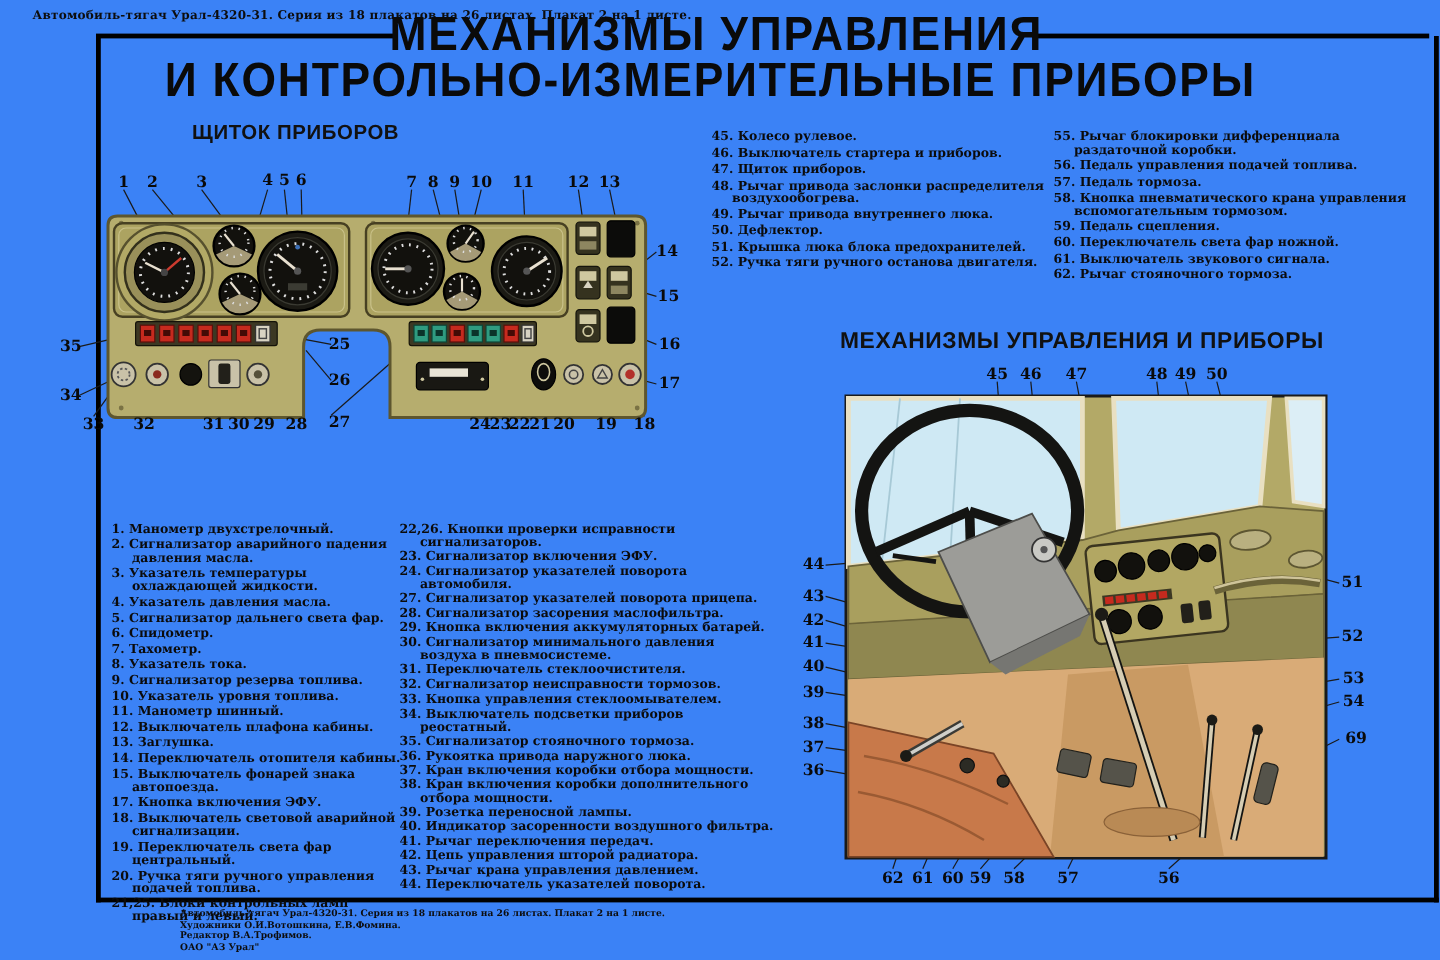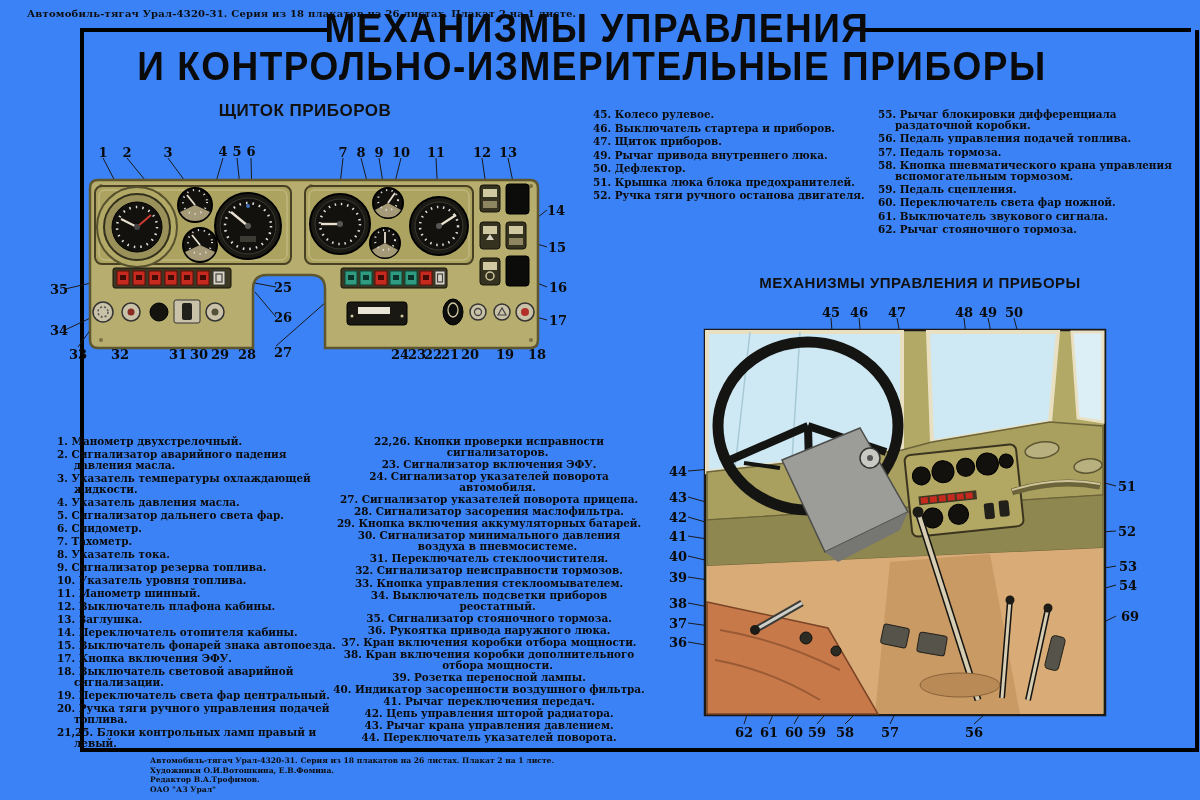--- a/index.html
+++ b/index.html
@@ -10,35 +10,35 @@
   .frame{position:absolute;left:80px;top:30px;width:1111px;height:718px;
          border-left:4px solid #000;border-right:4px solid #000;border-bottom:4px solid #000;}
   .rule{position:absolute;height:4px;background:#000;top:28px;}
   .rule.l{left:80px;width:250px;}
   .rule.r{left:862px;width:329px;}
   .t1,.t2{position:absolute;margin:0;font-family:"Liberation Sans",sans-serif;font-weight:700;
           font-size:37px;letter-spacing:1.5px;color:#0a0a0a;white-space:nowrap;transform:scaleY(1.08);}
   .t1{left:0;width:1194px;text-align:center;top:8px;}
   .t2{left:0;width:1184px;text-align:center;top:46px;}
   .sec-title{position:absolute;font-family:"Liberation Sans",sans-serif;font-weight:700;color:#111;
-             text-align:center;letter-spacing:.5px;}
+             letter-spacing:.5px;}
   .panel-title{left:160px;top:101px;width:290px;font-size:17px;}
-  .mech-title{left:700px;top:274px;width:440px;font-size:15px;}
+  .mech-title{left:700px;top:274px;width:440px;font-size:19px;}
   
   .fig{position:absolute;}
   .fig.dash{left:55px;top:140px;width:510px;height:225px;}
   .fig.cab{left:660px;top:300px;width:520px;height:445px;}
   .fig svg{position:absolute;left:0;top:0;}
   .co{position:absolute;left:calc(var(--x)*1px);top:calc(var(--y)*1px);transform:translate(-50%,-50%);
       font:700 13px "DejaVu Serif",serif;color:#0a0a0a;white-space:nowrap;}
   
   .list{position:absolute;font:700 10.4px "DejaVu Serif",serif;color:#0b0b0b;}
   .list .li{padding-left:17px;text-indent:-17px;line-height:10.9px;}
-  .list1{left:57px;top:436px;width:282px;} .list1 .li{margin-bottom:2.1px;}
-  .list2{left:333px;top:436px;width:312px;} .list2 .li{margin-bottom:1.2px;text-align:center;}
+  .list1{left:57px;top:436px;width:282px;} .list1 .li{margin-bottom:2.1px;margin-left:36px;}
+  .list2{left:333px;top:436px;width:312px;} .list2 .li{margin-bottom:1.2px;}
   .list3{left:593px;top:109px;width:290px;} .list3 .li{margin-bottom:2.6px;}
   .list4{left:878px;top:109px;width:300px;} .list4 .li{margin-bottom:2.4px;}
   
   .footer-text{position:absolute;left:150px;top:756px;font:700 7.6px "DejaVu Serif",serif;line-height:9.6px;}
   .logo{position:absolute;left:32px;top:752px;}
 </style>
 </head>
 <body>
 
 <div class="poster">
@@ -497,20 +497,21 @@
       <div class="li">41. Рычаг переключения передач.</div>
       <div class="li">42. Цепь управления шторой радиатора.</div>
       <div class="li">43. Рычаг крана управления давлением.</div>
       <div class="li">44. Переключатель указателей поворота.</div>
     </div>
   <div class="list list3">
 
   <div class="li">45. Колесо рулевое.</div>
       <div class="li">46. Выключатель стартера и приборов.</div>
       <div class="li">47. Щиток приборов.</div>
+      <div class="li">48. Рычаг привода заслонки распределителя воздухообогрева.</div>
       <div class="li">49. Рычаг привода внутреннего люка.</div>
       <div class="li">50. Дефлектор.</div>
       <div class="li">51. Крышка люка блока предохранителей.</div>
       <div class="li">52. Ручка тяги ручного останова двигателя.</div>
     </div>
   <div class="list list4">
 
       <div class="li">55. Рычаг блокировки дифференциала раздаточной коробки.</div>
       <div class="li">56. Педаль управления подачей топлива.</div>
       <div class="li">57. Педаль тормоза.</div>

